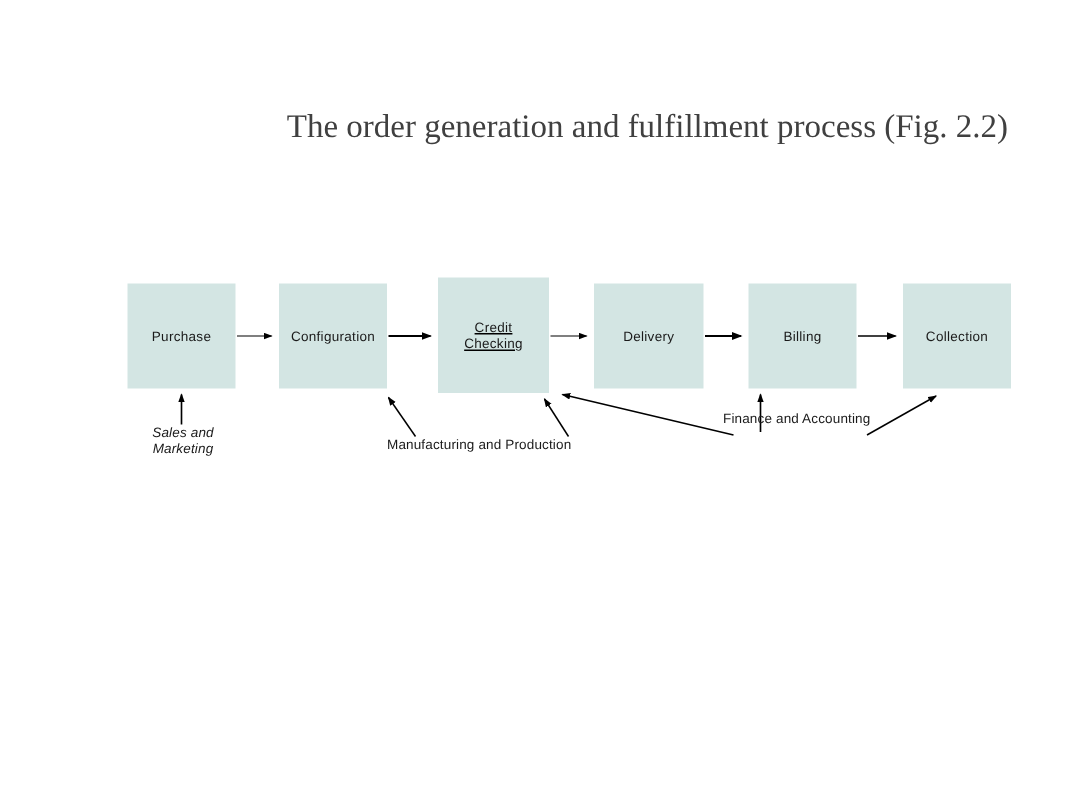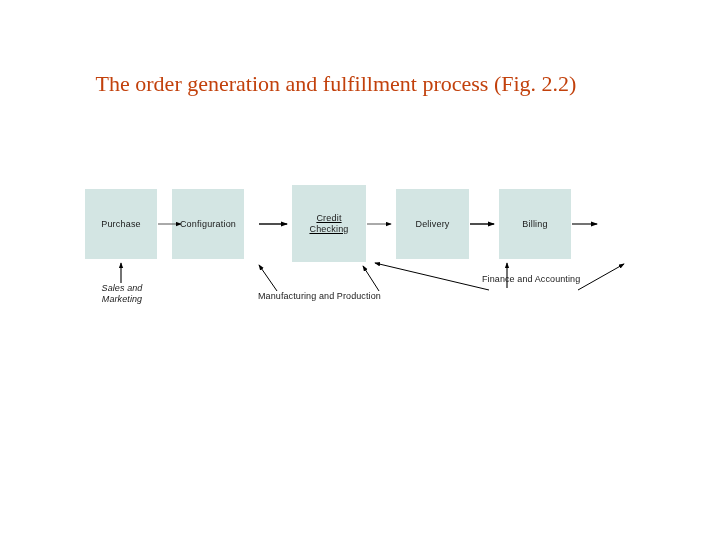--- a/index.html
+++ b/index.html
@@ -19,25 +19,25 @@
     left: 0; top: 0;
     width: 720px;
     height: 540px;
     background: #ffffff;
   }
   #slide-title {
     position: absolute;
     left: 0;
     top: 70px;
     width: 672px;
-    text-align: center;
+    text-align: right;
     font-family: "Liberation Serif", serif;
     font-size: 22px;
     line-height: 28px;
-    color: #c2410c;
+    color: #404040;
     white-space: nowrap;
   }
   #figure {
     position: absolute;
     left: 0;
     top: 0;
     width: 720px;
     height: 396px;
   }
   .proc-box {
@@ -84,39 +84,42 @@
 <div id="slide">
 
   <div id="slide-title">The order generation and fulfillment process (Fig. 2.2)</div>
 
   <div id="figure">
 
     <div class="proc-box" style="left:85px; top:189px; width:72px; height:70px;">
       <span class="box-label">Purchase</span>
     </div>
 
-    <div class="proc-box" style="left:172px; top:189px; width:72px; height:70px;">
+    <div class="proc-box" style="left:186px; top:189px; width:72px; height:70px;">
       <span class="box-label">Configuration</span>
     </div>
 
     <div class="proc-box" style="left:292px; top:185px; width:74px; height:77px;text-decoration:underline;">
       <span class="box-label">
         <span>Credit</span><br>
         <span>Checking</span>
       </span>
     </div>
 
     <div class="proc-box" style="left:396px; top:189px; width:73px; height:70px;text-align:right;">
       <span class="box-label">Delivery</span>
     </div>
 
     <div class="proc-box" style="left:499px; top:189px; width:72px; height:70px;">
       <span class="box-label">Billing</span>
     </div>
 
+    <div class="proc-box" style="left:602px; top:189px; width:72px; height:70px;">
+      <span class="box-label">Collection</span>
+    </div>
 
     <svg id="connectors" viewBox="0 0 720 540">
       <defs>
         <marker id="arrowhead" markerWidth="7" markerHeight="7" refX="6" refY="2.6" orient="auto" markerUnits="userSpaceOnUse">
           <path d="M0,0 L7,2.6 L0,5.2 Z" fill="#000000"></path>
         </marker>
         <marker id="arrowhead-sm" markerWidth="6" markerHeight="6" refX="5.2" refY="2.2" orient="auto" markerUnits="userSpaceOnUse">
           <path d="M0,0 L6,2.2 L0,4.4 Z" fill="#000000"></path>
         </marker>
       </defs>

